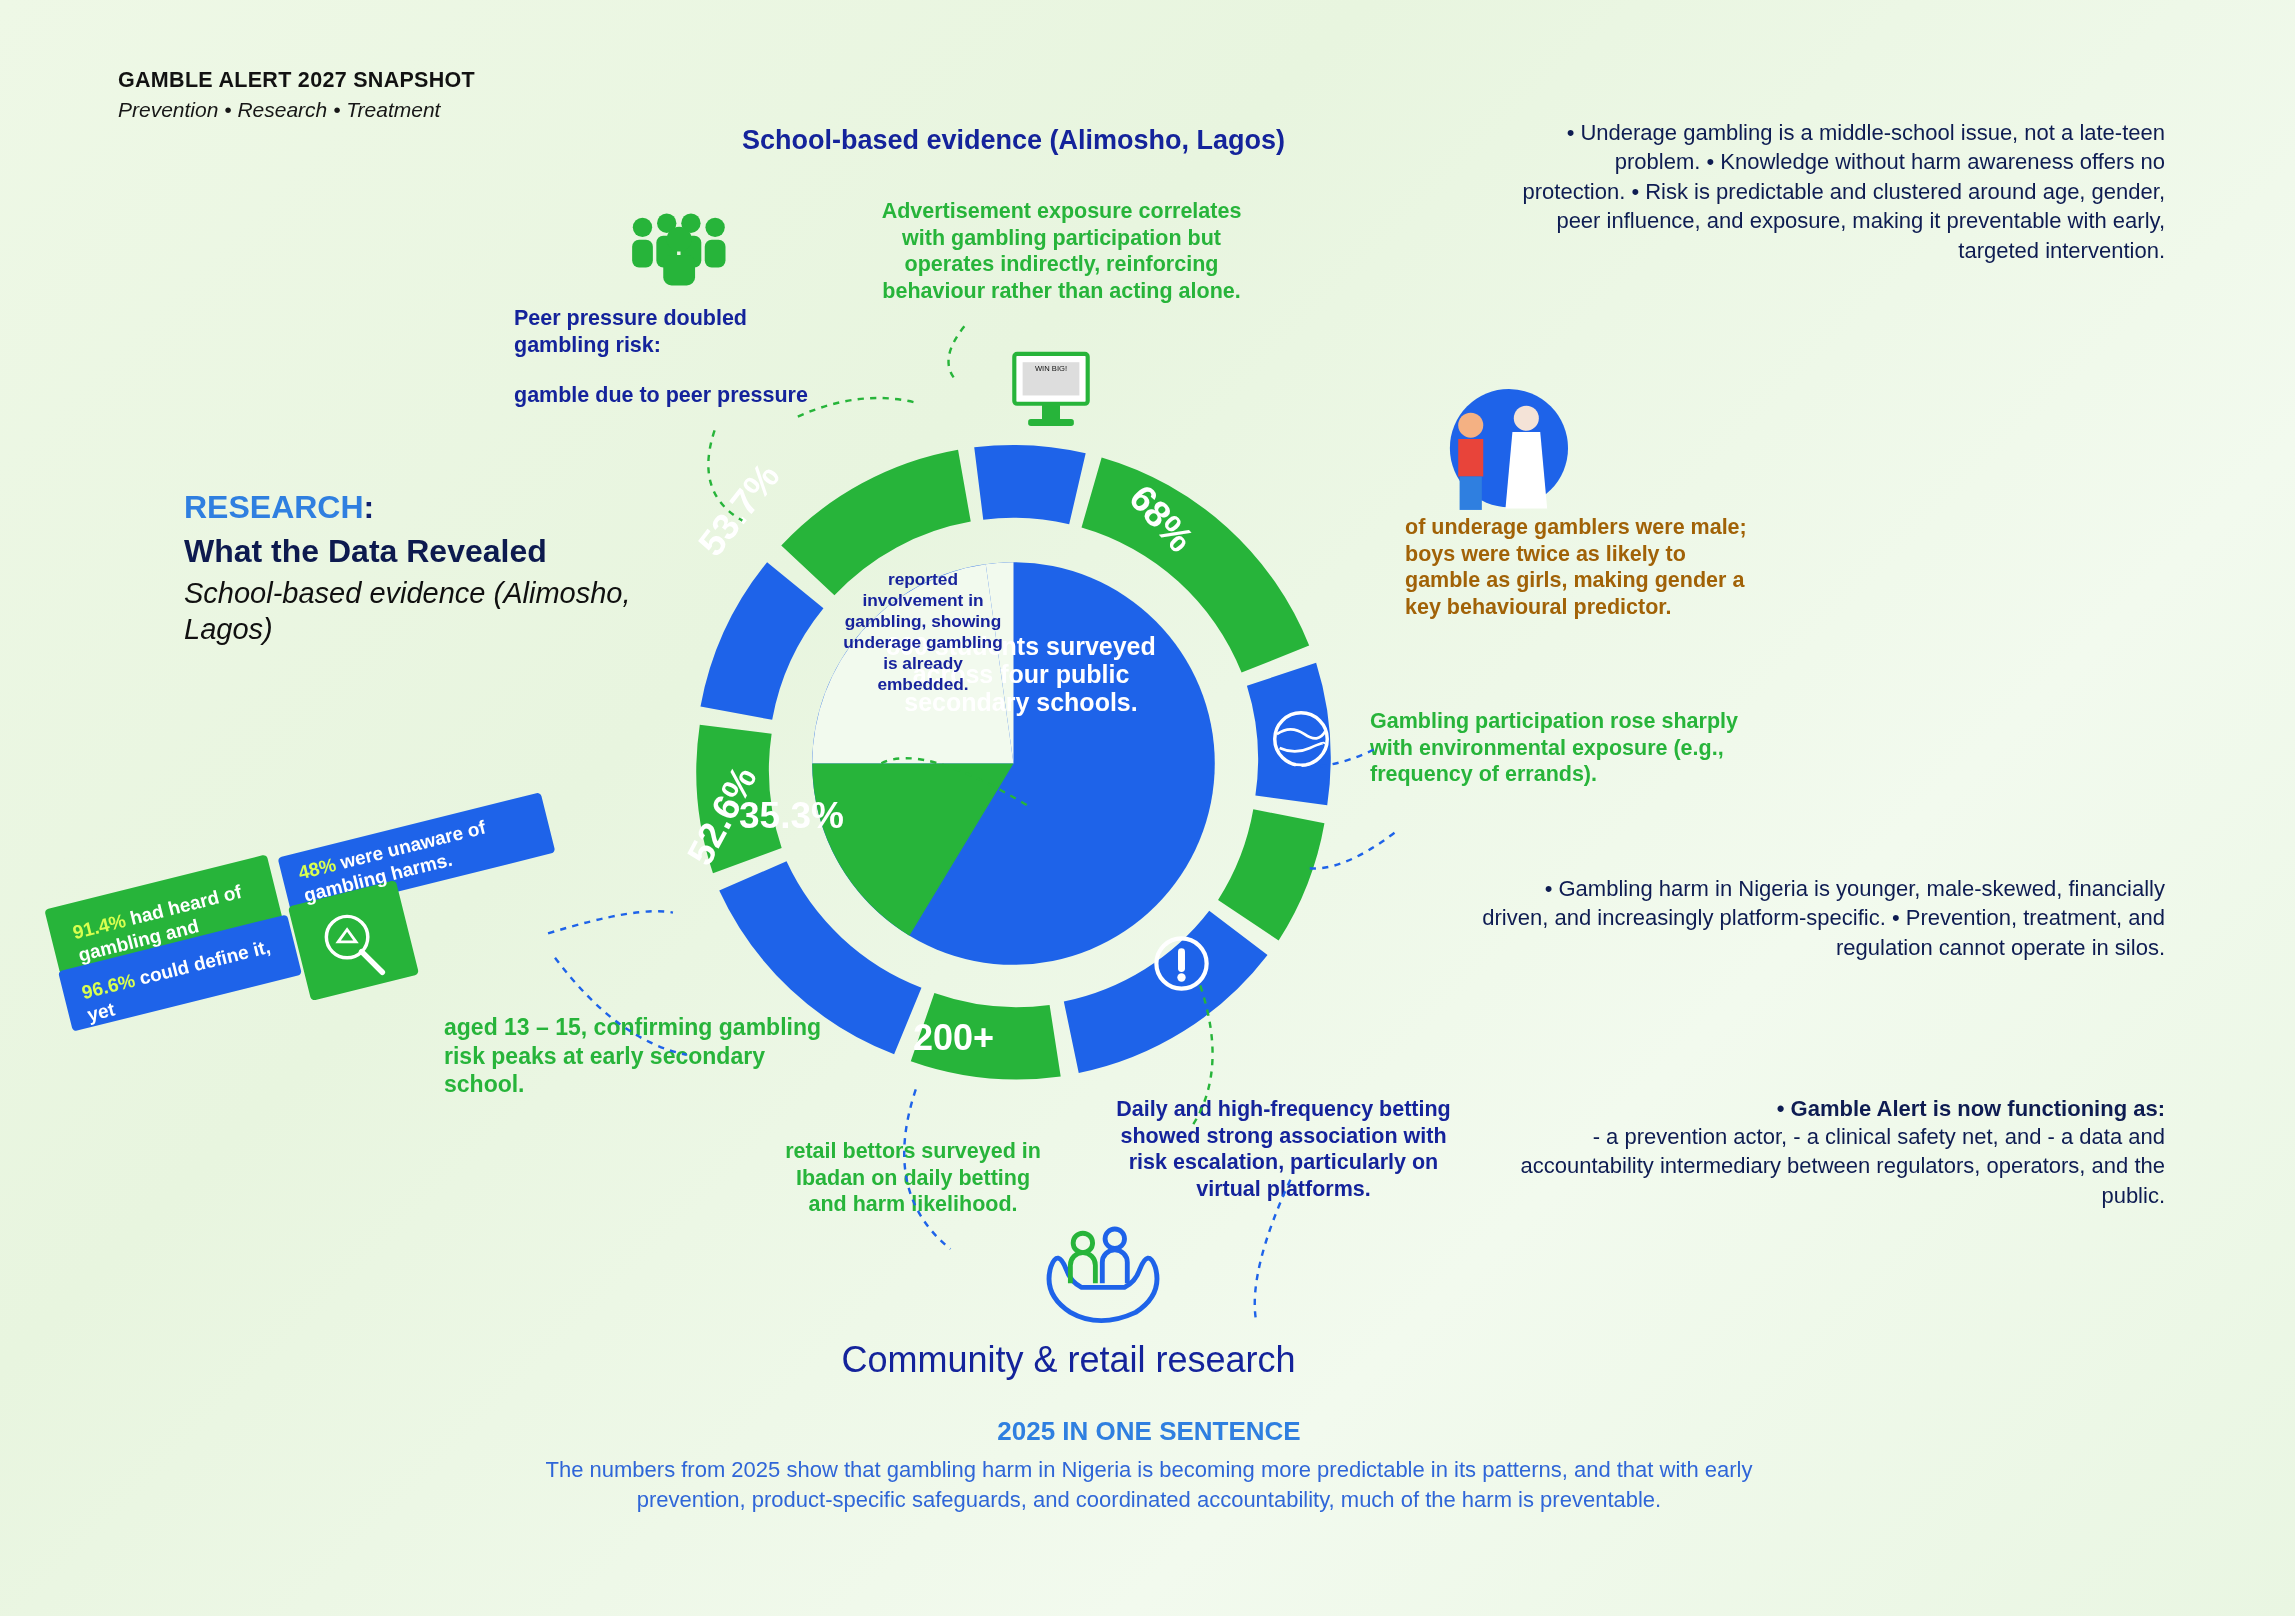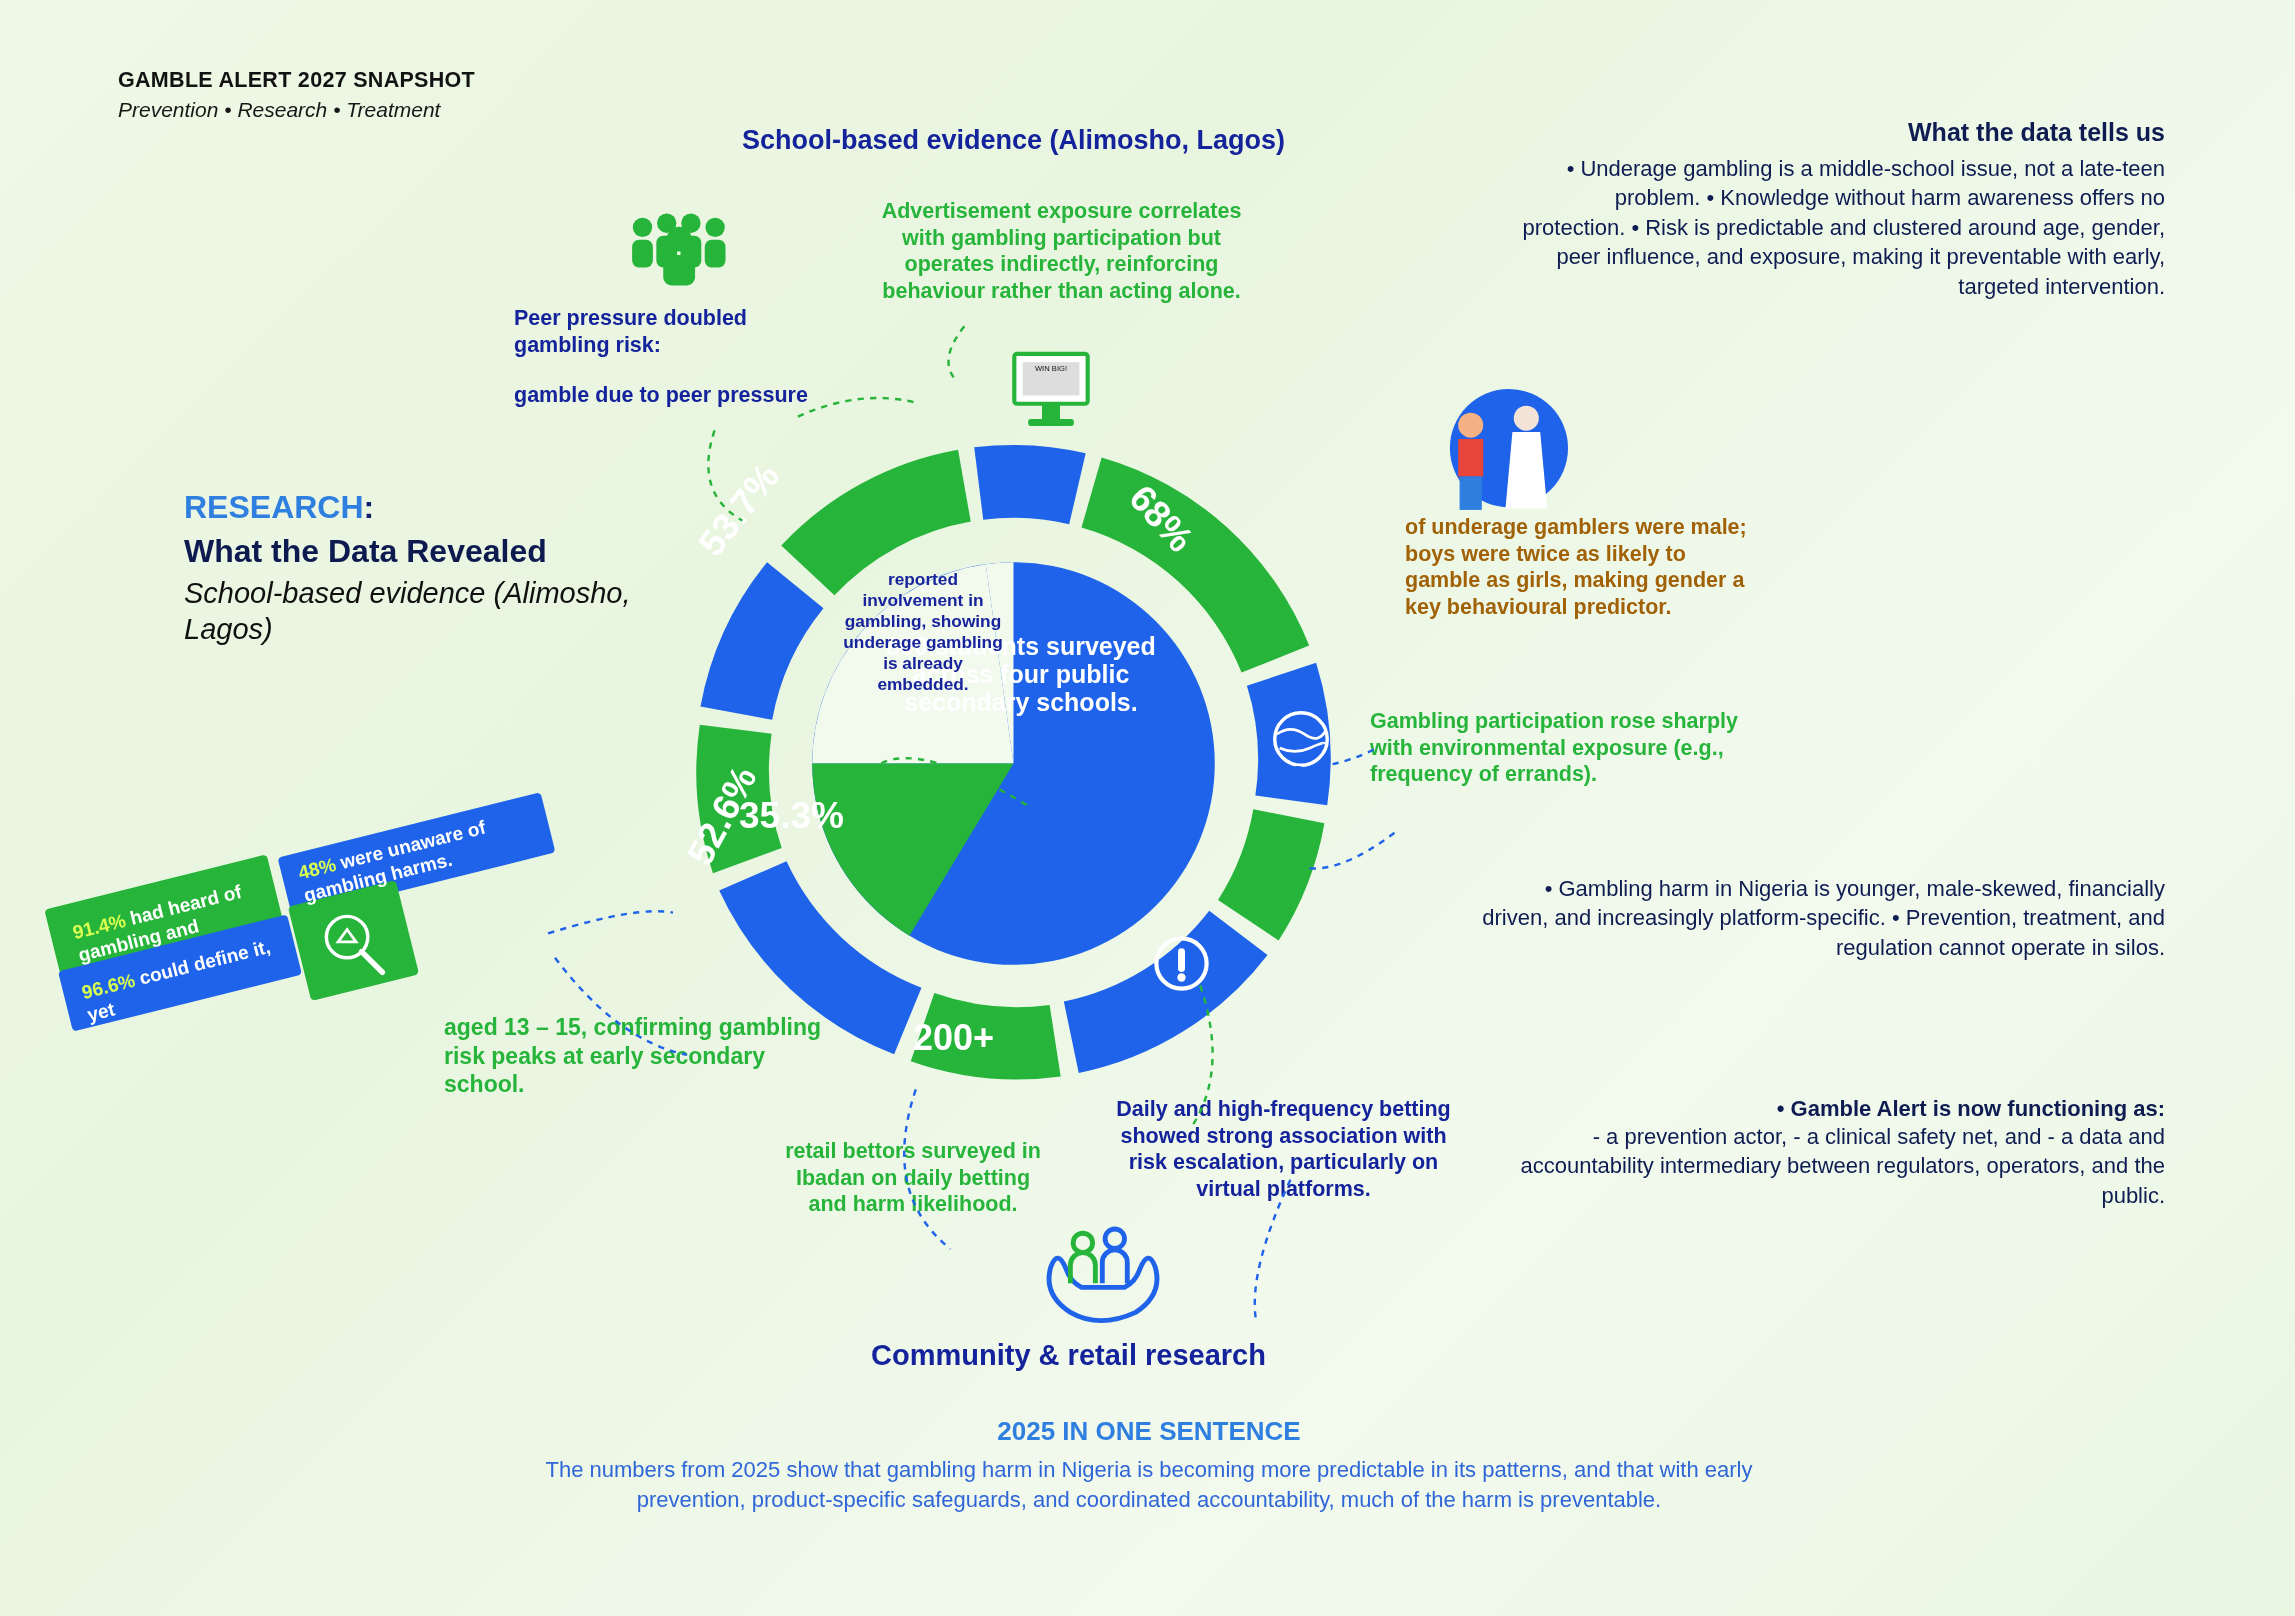--- a/index.html
+++ b/index.html
@@ -13,21 +13,21 @@
 
   
   #brand{left:118px;top:68px;width:486px;}
   #brand .b1{font-size:21.5px;font-weight:bold;color:#121212;letter-spacing:0.3px;}
   #brand .b2{font-size:21px;font-style:italic;color:#171717;margin-top:5px;}
 
   
   .hdr-school{left:625px;top:125px;width:777px;text-align:center;
     font-size:27px;font-weight:bold;color:#14239b;}
   .hdr-community{left:763px;top:1339px;width:611px;text-align:center;
-    font-size:29px;font-weight:bold;color:#14239b;}
+    font-size:36px;font-weight:normal;color:#14239b;}
 
   
   #research{left:156px;top:489px;width:527px;margin-left:28px;}
   #research .r1{font-size:32px;font-weight:bold;color:#2f7fe0;display:inline;}
   #research .r1b{font-size:32px;font-weight:bold;color:#0f1f6e;display:inline;}
   #research .r2{font-size:32px;font-weight:bold;color:#0d1a4f;margin-top:7px;}
   #research .r3{font-size:29px;font-style:italic;color:#101010;margin-top:5.6px;line-height:1.24;}
 
   
   .rblock{width:652px;text-align:right;color:#0e1c52;}
@@ -102,21 +102,20 @@
 
 <div class="abs" id="research">
   <div>
     <span class="r1">RESEARCH</span><span class="r1b">:</span>
   </div>
   <div class="r2">What the Data Revealed</div>
   <div class="r3">School-based evidence (Alimosho, Lagos)</div>
 </div>
 
 <div class="abs rblock" id="data-tells">
-  <div class="title">What the data tells us</div>
   <div class="body">• Underage gambling is a middle-school issue, not a late-teen problem. • Knowledge without harm awareness offers no protection. • Risk is predictable and clustered around age, gender, peer influence, and exposure, making it preventable with early, targeted intervention.</div>
 </div>
 
 <div class="abs rblock" id="system-take">
   <div class="body">• Gambling harm in Nigeria is younger, male-skewed, financially driven, and increasingly platform-specific. • Prevention, treatment, and regulation cannot operate in silos.</div>
 </div>
 
 <div class="abs rblock" id="gamble-func">
   <div class="lead">• Gamble Alert is now functioning as:</div>
   <div class="body">- a prevention actor, - a clinical safety net, and - a data and accountability intermediary between regulators, operators, and the public.</div>

